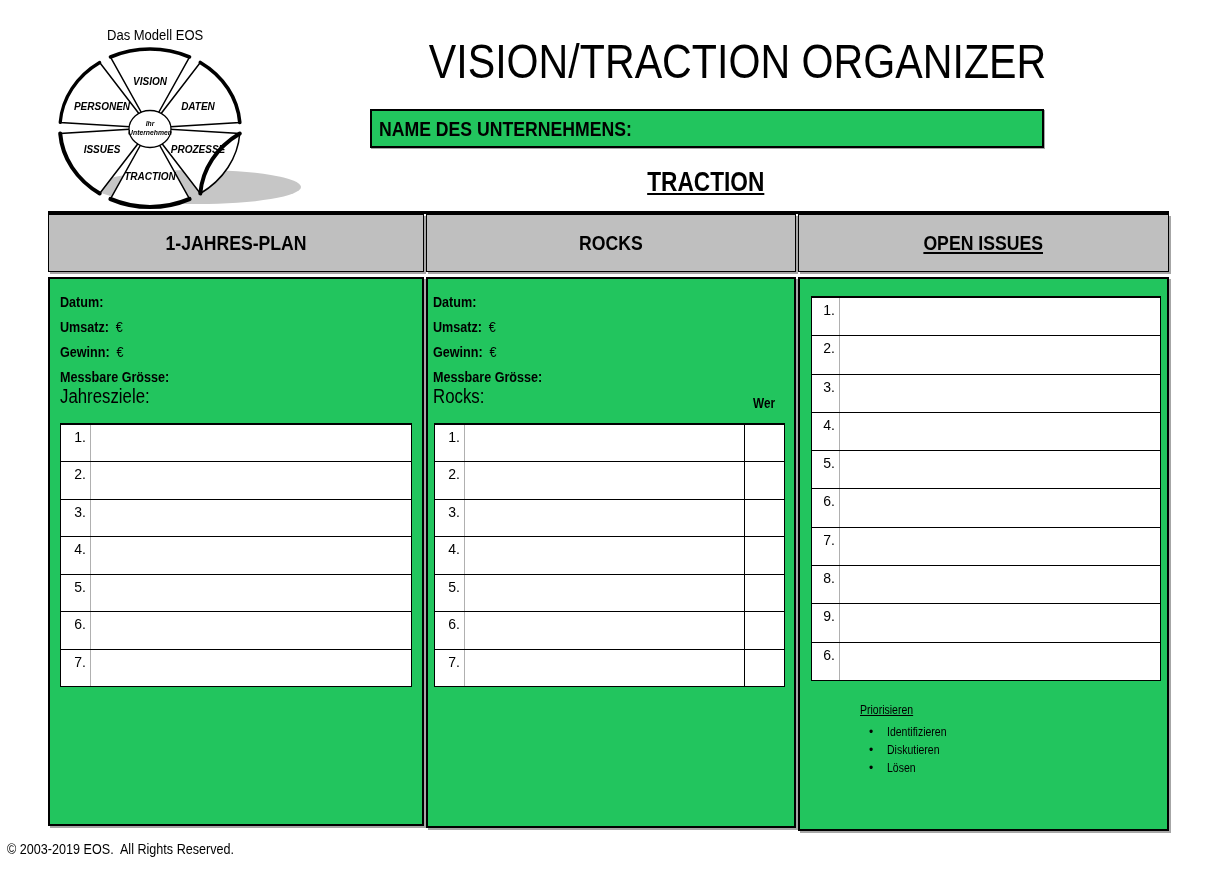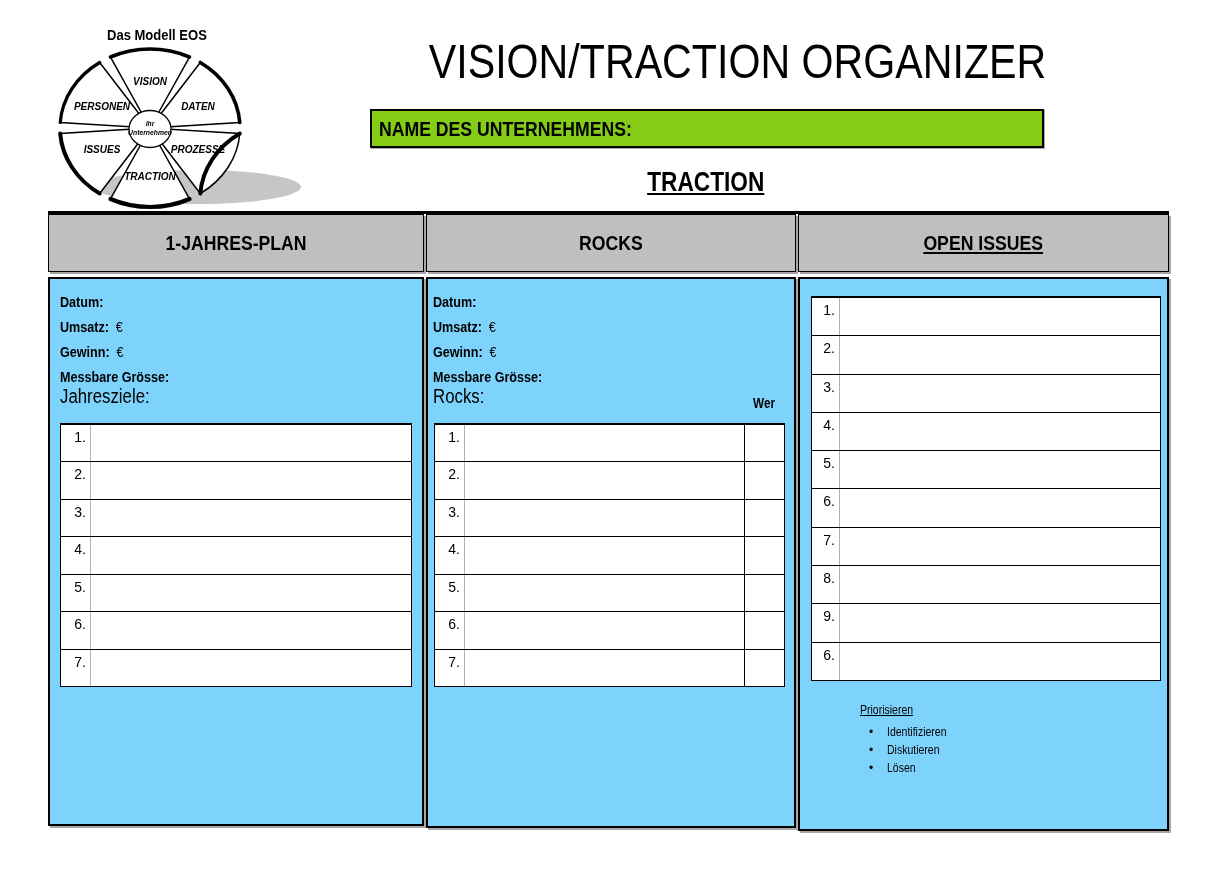--- a/index.html
+++ b/index.html
@@ -9,45 +9,45 @@
     font-family:"Liberation Sans", sans-serif; color:#000;
   }
   .page { position:absolute; inset:0; background:#fff; }
 
   
   .nx { display:inline-block; transform:scaleX(.84); transform-origin:0 50%; white-space:pre; }
   .nc { display:inline-block; transform:scaleX(.84); transform-origin:50% 50%; white-space:pre; }
 
   
   .logo { position:absolute; left:55px; top:26px; width:268px; height:192px; }
-  .logo-title { position:absolute; left:52px; top:0; font-size:15.5px; font-weight:bold; }
+  .logo-title { position:absolute; left:52px; top:0; font-size:15.5px; font-weight:normal; }
   .logo svg { position:absolute; left:0; top:16px; }
   .logo svg text { font-family:"Liberation Sans", sans-serif; }
   .seg-label { font-size:10px; font-weight:bold; font-style:italic; }
   .center-label { font-size:6.8px; font-style:italic; font-weight:600; }
 
   
   .main-title { position:absolute; left:370px; top:34px; width:672px; text-align:right;
                 font-size:49px; line-height:54px; letter-spacing:0; }
   .name-box { position:absolute; left:370px; top:109px; width:674px; height:39px;
-              border:2px solid #000; box-shadow:1px 1px 0 #a6a6a6; background:#84cc16;
+              border:2px solid #000; box-shadow:1px 1px 0 #a6a6a6; background:#22c55e;
               display:flex; align-items:center; padding-left:7px; }
   .name-label { font-size:21px; font-weight:bold; }
   .name-value { font-size:21px; margin-left:10px; }
   .section-title { position:absolute; left:370px; top:167px; width:672px; text-align:center;
                    font-size:27px; font-weight:bold; }
   .section-title .nc { text-decoration:underline; }
 
   
   .top-rule { position:absolute; left:48px; top:211px; width:1121px; height:3px; background:#000; }
   .col-header { position:absolute; top:214px; height:58px; background:#bfbfbf;
                 border:1px solid #000; box-shadow:2px 2px 0 #a6a6a6;
                 display:flex; align-items:center; justify-content:center;
                 font-size:21px; font-weight:bold; }
-  .col-body { position:absolute; top:277px; background:#7dd3fc; border:2px solid #000;
+  .col-body { position:absolute; top:277px; background:#22c55e; border:2px solid #000;
               box-shadow:2px 2px 0 #a6a6a6; }
   #body-1 { left:48px;  width:376px; height:549px; }
   #body-2 { left:426px; width:370px; height:551px; }
   #body-3 { left:798px; width:371px; height:554px; }
   #header-1 { left:48px;  width:376px; }
   #header-2 { left:426px; width:370px; }
   #header-3 { left:798px; width:371px;text-decoration:underline; }
 
   .fields { position:absolute; top:10px; }
   #body-1 .fields { left:10px; }
@@ -283,14 +283,15 @@
           <span class="prio-bullet">•</span>
           <span class="prio-text"><span class="nx">Diskutieren</span></span>
         </div>
       <div class="prio-item">
           <span class="prio-bullet">•</span>
           <span class="prio-text"><span class="nx">Lösen</span></span>
         </div>
     </div>
   </div>
 
+  <div class="footer"><span class="nx">© 2003-2019 EOS.  All Rights Reserved.</span></div>
 
 </div>
 
 </body></html>

